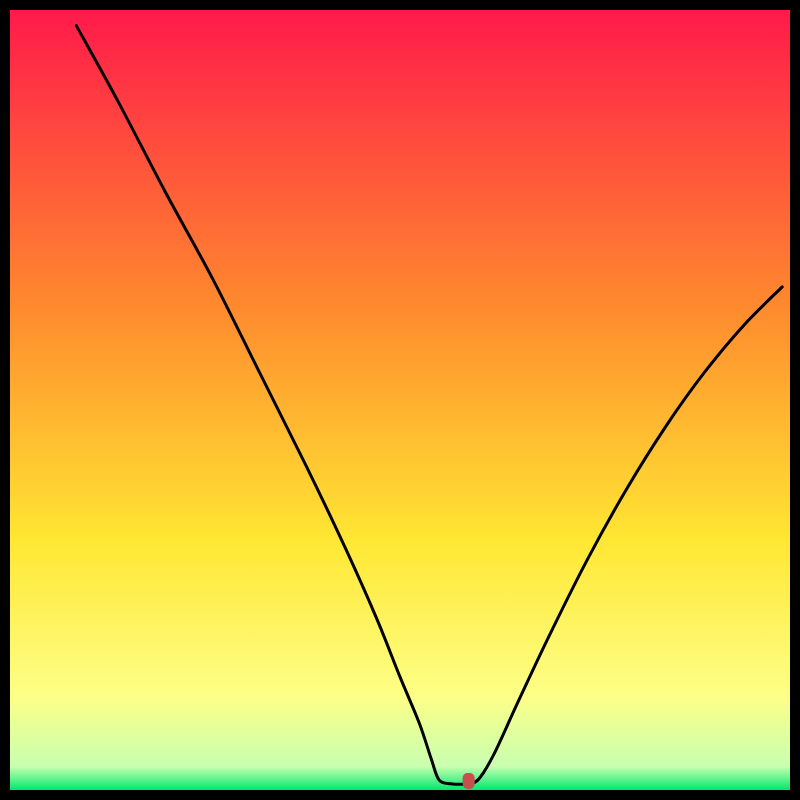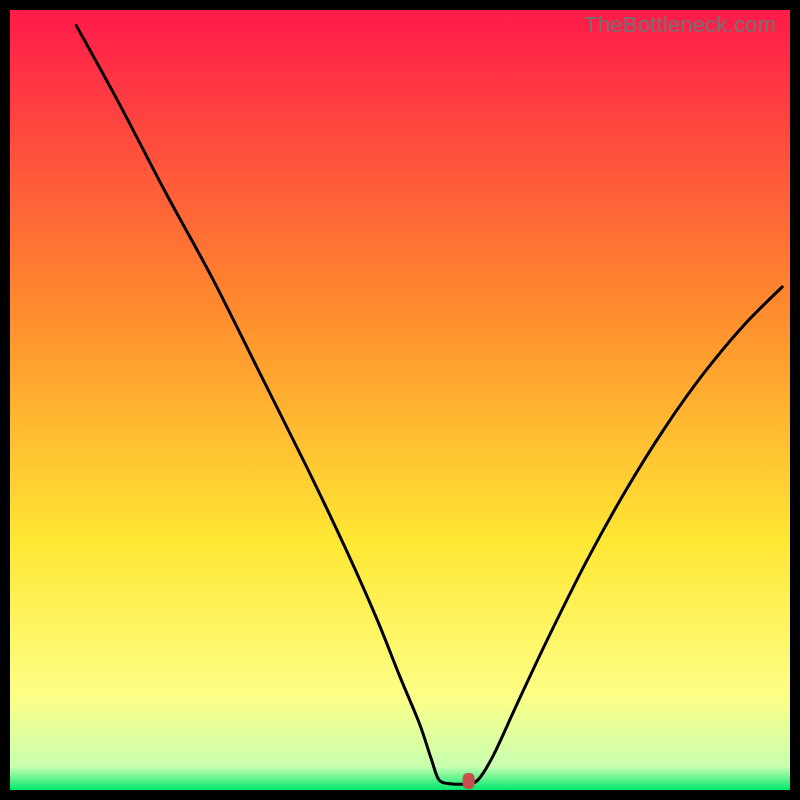--- a/index.html
+++ b/index.html
@@ -30,21 +30,20 @@
     z-index: 10;
   }
   svg {
     display: block;
   }
 </style>
 </head>
 <body>
 
 <div class="frame">
-  <div class="watermark">TheBottleneck.com</div>
   <svg id="chart-svg" width="780" height="780" viewBox="0 0 780 780">
     <defs>
       <linearGradient id="bg-grad" x1="0" y1="0" x2="0" y2="1">
         <stop id="g0" offset="0%" stop-color="#ff1a4a"></stop>
         <stop id="g1" offset="38%" stop-color="#ff8a2e"></stop>
         <stop id="g2" offset="68%" stop-color="#ffe733"></stop>
         <stop id="g3" offset="88%" stop-color="#fdff87"></stop>
         <stop id="g4" offset="97%" stop-color="#c8ffb0"></stop>
         <stop id="g5" offset="100%" stop-color="#00e86e"></stop>
       </linearGradient>

